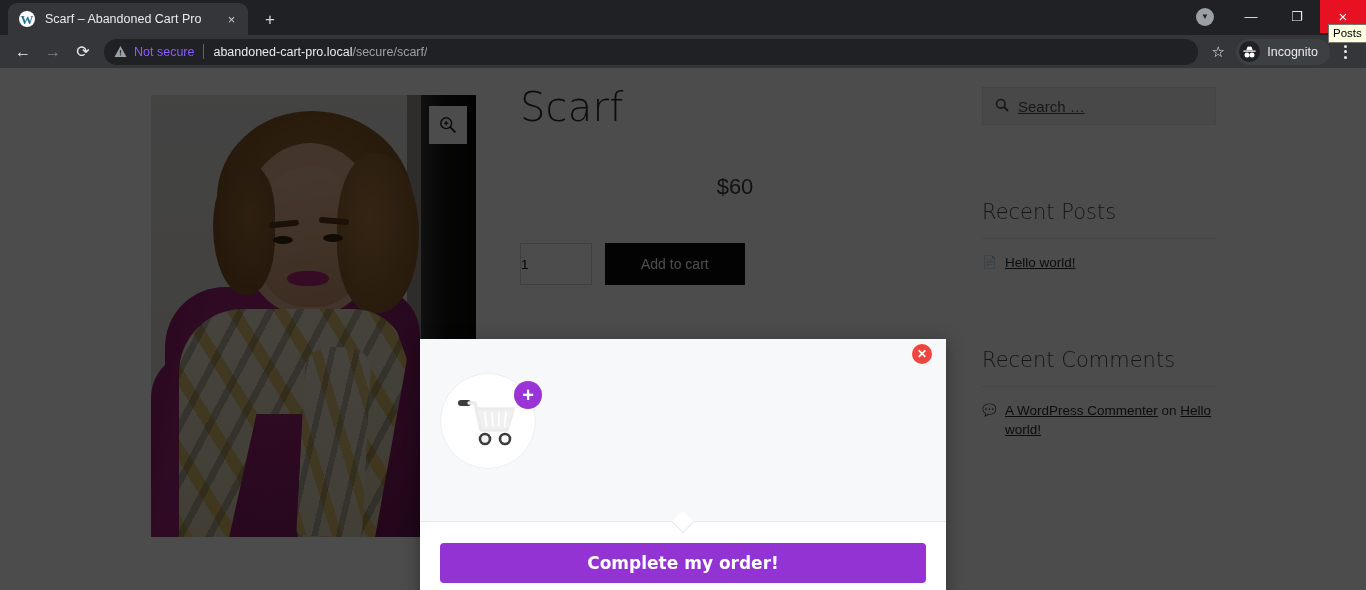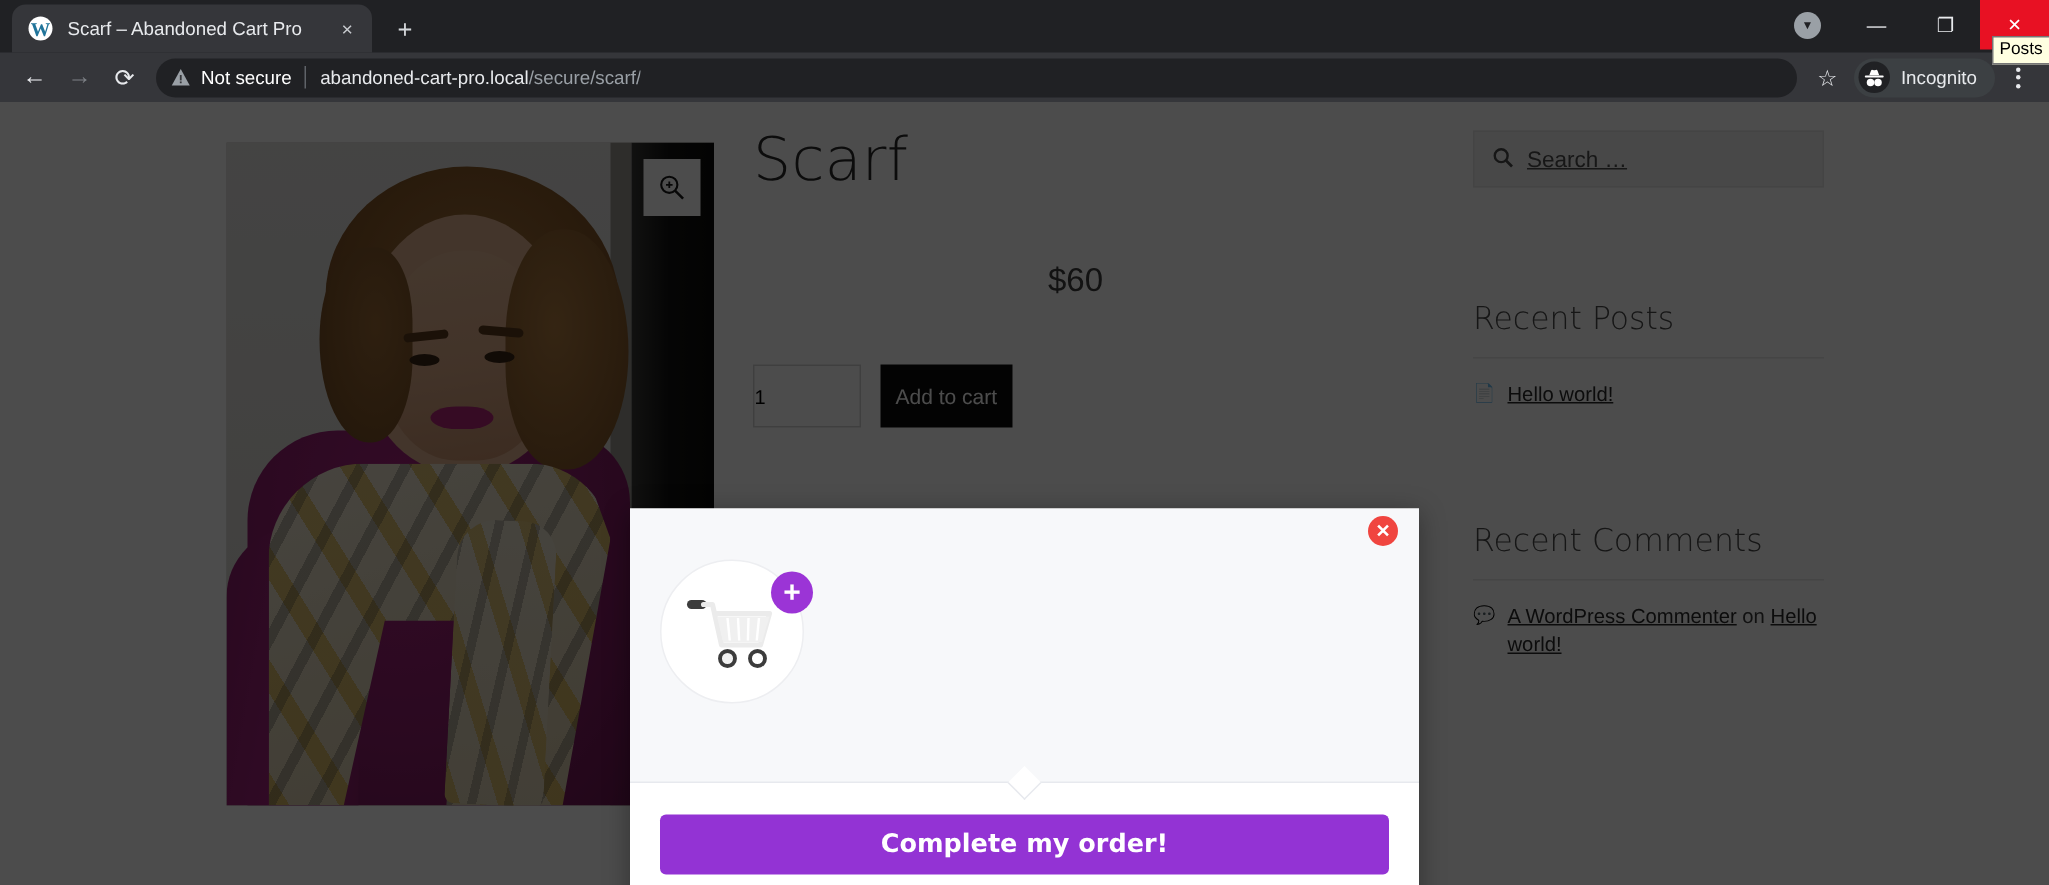--- a/index.html
+++ b/index.html
@@ -64,21 +64,21 @@
   .navbtn { width:30px;height:30px; display:flex;align-items:center;justify-content:center;
             color:#e8eaed; font-size:16px; }
   .navbtn.disabled { color:#7d8085; }
   .omnibox {
     flex:1 1 auto; height:26px; margin:0 6px 0 6px; background:#202124;
     border-radius:13px; display:flex; align-items:center; padding:0 10px;
     min-width:0;
   }
   .warn-tri { width:13px;height:13px; position:relative; flex:0 0 auto; margin-right:7px;}
   .warn-tri svg{display:block;}
-  .notsecure { color:#ffffff; font-size:12.5px; white-space:nowrap; }
+  .notsecure { color:#8b5cf6; font-size:12.5px; white-space:nowrap; }
   .omni-sep { width:1px;height:15px;background:#5f6368; margin:0 9px; flex:0 0 auto;}
   .url { font-size:12.5px; color:#9aa0a6; white-space:nowrap; overflow:hidden; text-overflow:ellipsis;}
   .url b { color:#e8eaed; font-weight:400; }
   .star { width:28px;height:28px;display:flex;align-items:center;justify-content:center;
           color:#e8eaed;font-size:15px;}
   .incognito-pill{
     height:26px; border-radius:13px; background:#3c4043; display:flex; align-items:center;
     padding:0 12px 0 3px; margin-left:4px;
   }
   .incognito-badge{width:21px;height:21px;border-radius:50%;background:#202124;
@@ -148,27 +148,27 @@
       repeating-linear-gradient(70deg, rgba(208,163,40,.5) 0 10px, rgba(0,0,0,0) 10px 34px),
       linear-gradient(180deg,#e8e0cd 0%, #ded2b6 100%);
     border-radius:26px 22px 6px 6px; transform:rotate(3deg);}
   .zoom-btn {
     position:absolute; right:9px; top:11px; width:38px; height:38px;
     background:#fff; display:flex; align-items:center; justify-content:center;
     color:#222; font-size:17px;
   }
 
   
-  .summary { position:absolute; left:502px; top:16px; width:430px; }
+  .summary { position:absolute; left:520px; top:16px; width:430px; }
   .prod-title { font-size:40px; font-weight:300; color:#2b2b2b; line-height:1.15;
                 font-family:"DejaVu Sans", sans-serif; letter-spacing:.2px;}
   .prod-price { margin-top:44px; font-size:22px; color:#3d3d3d; font-weight:400;text-align:center; }
   .cart-form { margin-top:43px; display:flex; align-items:center; gap:13px; }
   .qty { width:72px; height:42px; border:1px solid #d3d3d3; background:#fff; }
-  .addcart { height:42px; padding:0 10px; background:#0c0c0c; color:#fff;
+  .addcart { height:42px; padding:0 36px; background:#0c0c0c; color:#fff;
              font-size:14px; display:flex;align-items:center; }
 
   
   .sidebar { position:absolute; left:982px; top:19px; width:234px; }
   .searchbox { height:38px; background:#f2f2f2; border:1px solid #e4e4e4;
                display:flex; align-items:center; padding:0 12px; }
   .search-icon { font-size:14px; color:#4a4a4a; margin-right:9px; }
   .search-ph { color:#4d4d4d; font-size:15px;text-decoration:underline; }
   .widget { margin-top:75px; }
   .widget-title { font-size:21px; color:#4a4a4a; font-weight:300;

